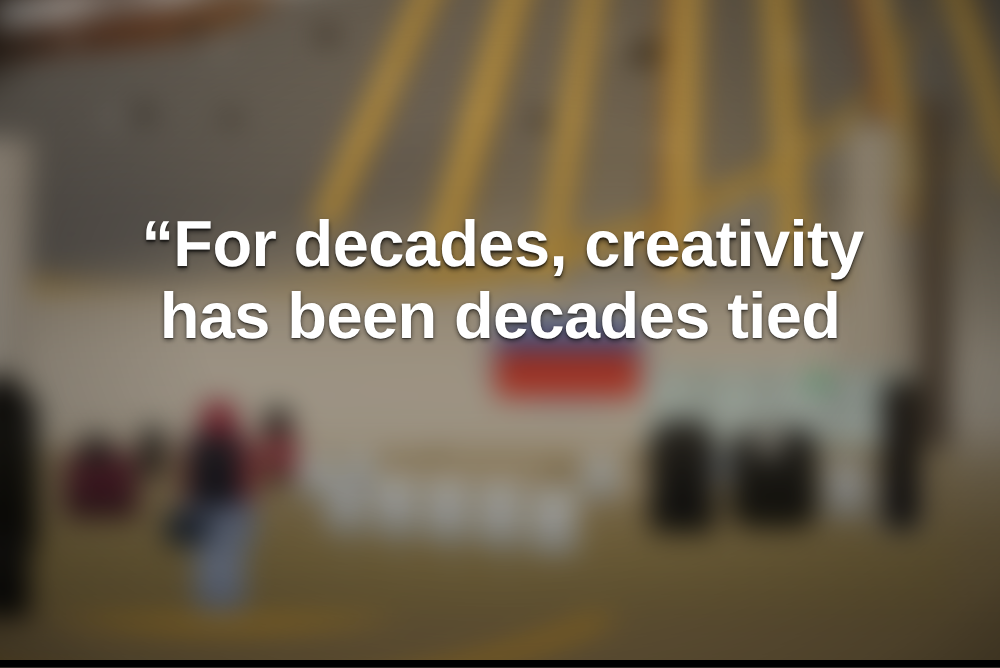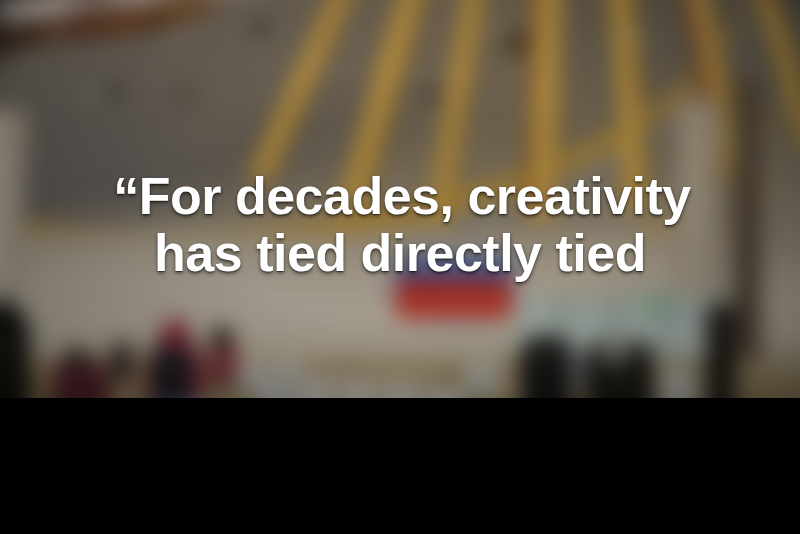--- a/index.html
+++ b/index.html
@@ -8,21 +8,21 @@
     padding: 0;
     background: #000;
   }
   body {
     font-family: "Liberation Sans", sans-serif;
   }
 
   .stage {
     position: relative;
     width: 800px;
-    height: 398px;
+    height: 528px;
     overflow: hidden;
     background: #6d6258;
   }
 
   
   .photo {
     position: absolute;
     inset: -40px;
     overflow: hidden;
     filter: blur(11px) saturate(1.05);
@@ -512,16 +512,16 @@
     <div class="layer p-far-right"></div>
 
     <div class="layer warm-wash"></div>
   </div>
 
   <div class="scrim"></div>
   <div class="vignette"></div>
 
   <div class="quote">
     <span class="qline l1">“For decades, creativity</span>
-    <span class="qline l2">has tied directly tied</span>
+    <span class="qline l2">has been decades tied</span>
   </div>
 
 </div>
 
 </body></html>

